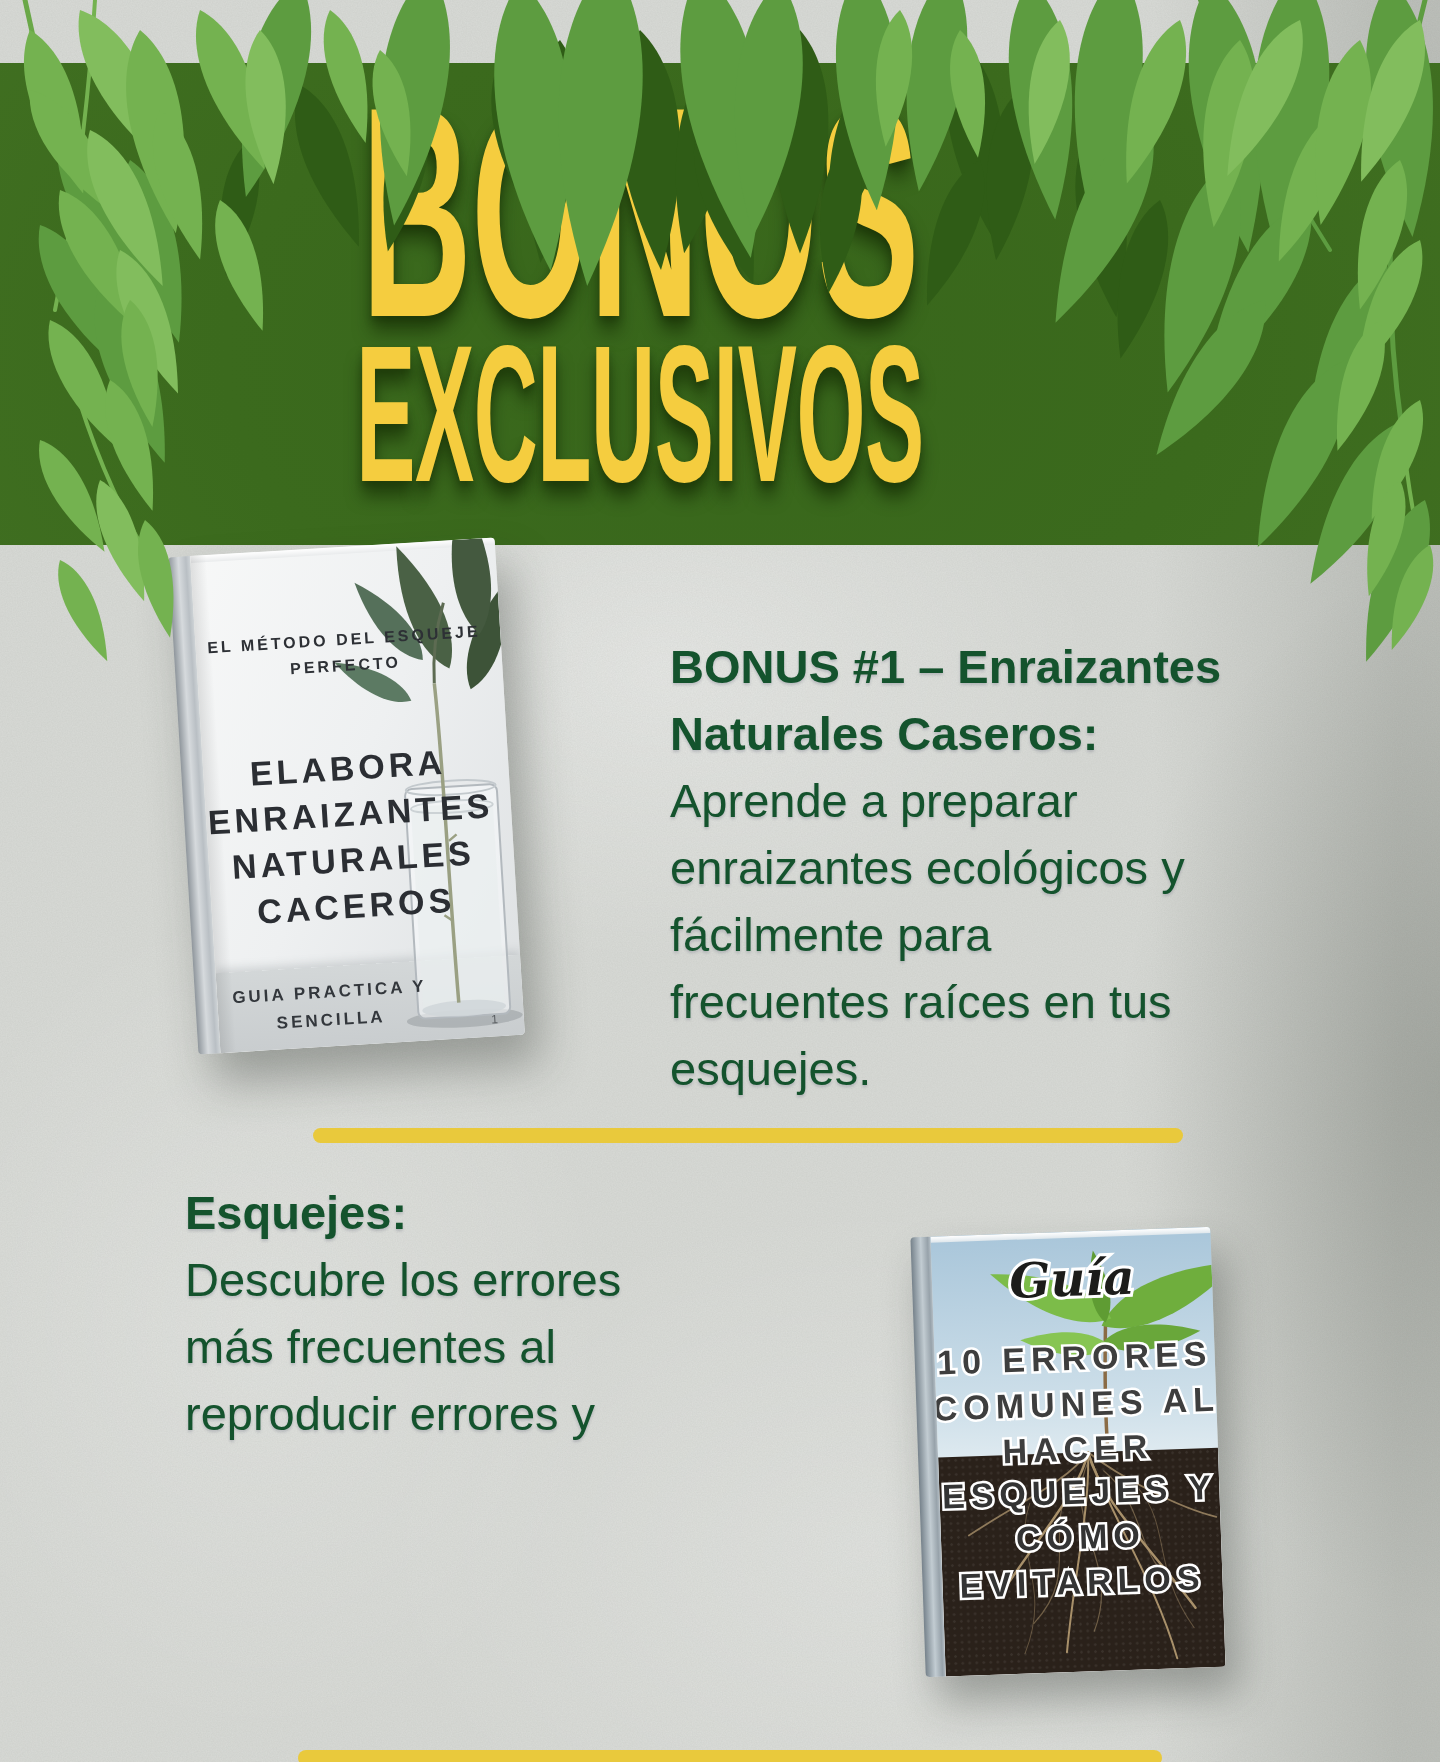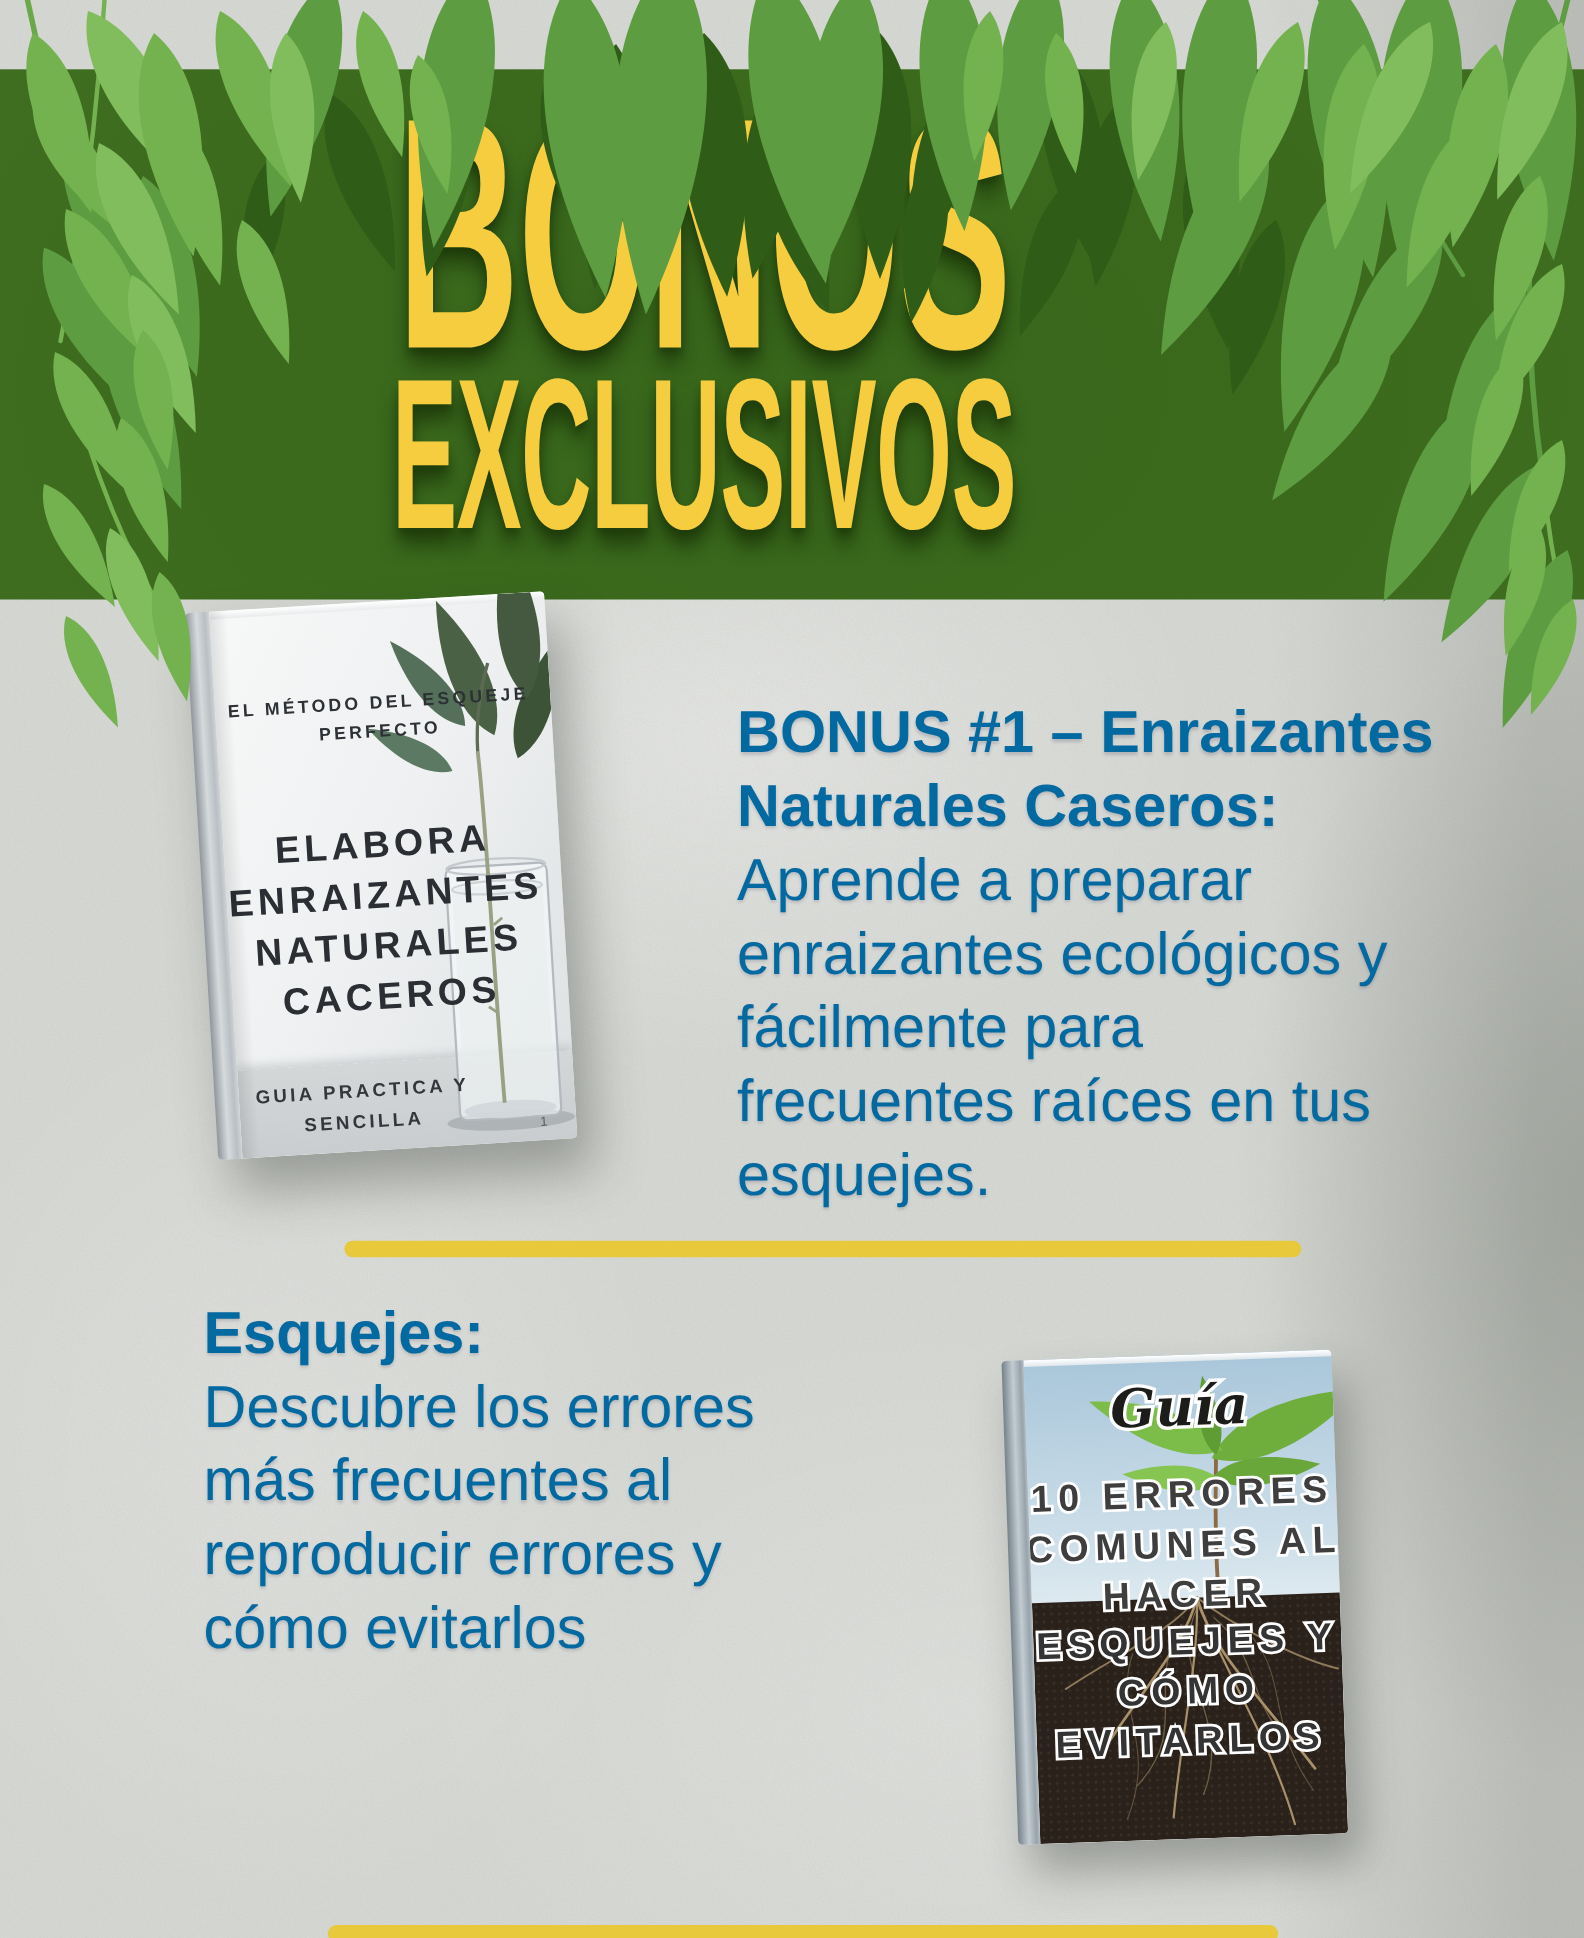--- a/index.html
+++ b/index.html
@@ -30,21 +30,21 @@
   .t2{top:316px;font-size:195px;transform:translateX(-50%) scaleX(.455);transform-origin:center;}
 
   .leaves{position:absolute;left:0;top:0;z-index:6;pointer-events:none;}
 
   
   .divider{position:absolute;background:#e9c93c;border-radius:9px;z-index:5;}
   .divider.mid{left:313px;top:1128px;width:870px;height:15px;}
   .divider.bottom{left:298px;top:1750px;width:864px;height:16px;}
 
   
-  .bonus{position:absolute;z-index:5;color:#0369a1;font-size:54px;}
+  .bonus{position:absolute;z-index:5;color:#14532d;font-size:47px;}
   .bonus .ln{line-height:67px;white-space:nowrap;text-shadow:0 2px 3px rgba(20,30,60,.18);}
   .bonus .hd{font-weight:bold;}
   .bonus1{left:670px;top:633px;}
   .bonus2{left:185px;top:1179px;}
 
   
   .book{position:absolute;z-index:5;}
   .book1{left:183px;top:547px;width:327px;height:498px;transform:rotate(-3.5deg);
     box-shadow:14px 30px 46px rgba(40,45,40,.35);border-radius:4px;}
   .book1 .spine{position:absolute;left:0;top:0;width:22px;height:100%;border-radius:4px 0 0 4px;
@@ -198,21 +198,20 @@
     <div class="ln">esquejes.</div>
   </div>
 
   <div class="divider mid"></div>
 
   <div class="bonus bonus2">
     <div class="ln hd">Esquejes:</div>
     <div class="ln">Descubre los errores</div>
     <div class="ln">más frecuentes al</div>
     <div class="ln">reproducir errores y</div>
-    <div class="ln">cómo evitarlos</div>
   </div>
 
   <div class="divider bottom"></div>
 
   <div class="book book1">
     <div class="spine"></div>
     <div class="cover">
       <div class="table-band"></div>
       <svg class="photo" width="305" height="498" viewBox="0 0 305 498">
         <ellipse cx="246" cy="478" rx="58" ry="9" fill="rgba(110,116,120,.30)"></ellipse>

